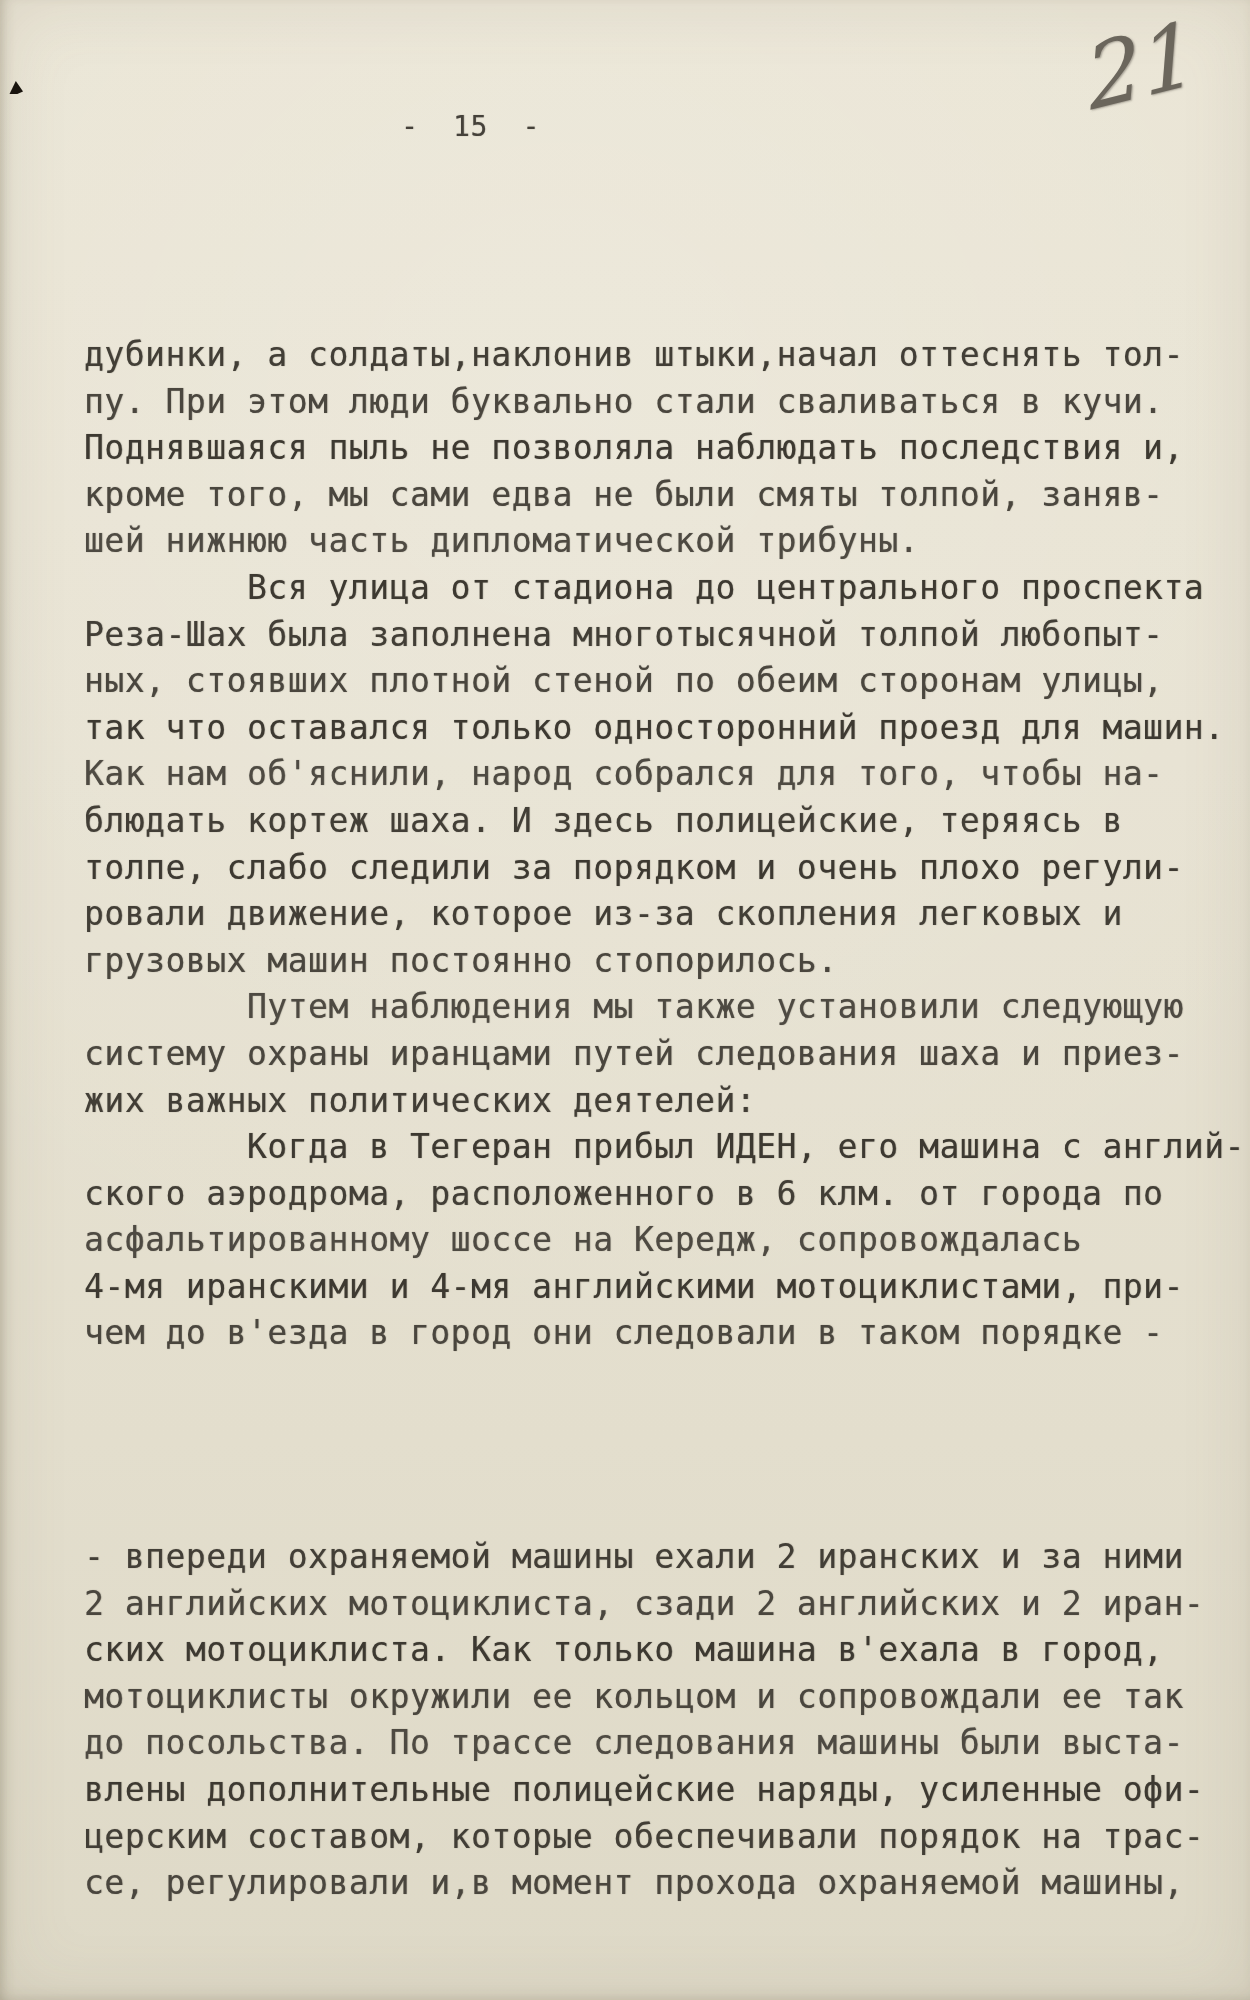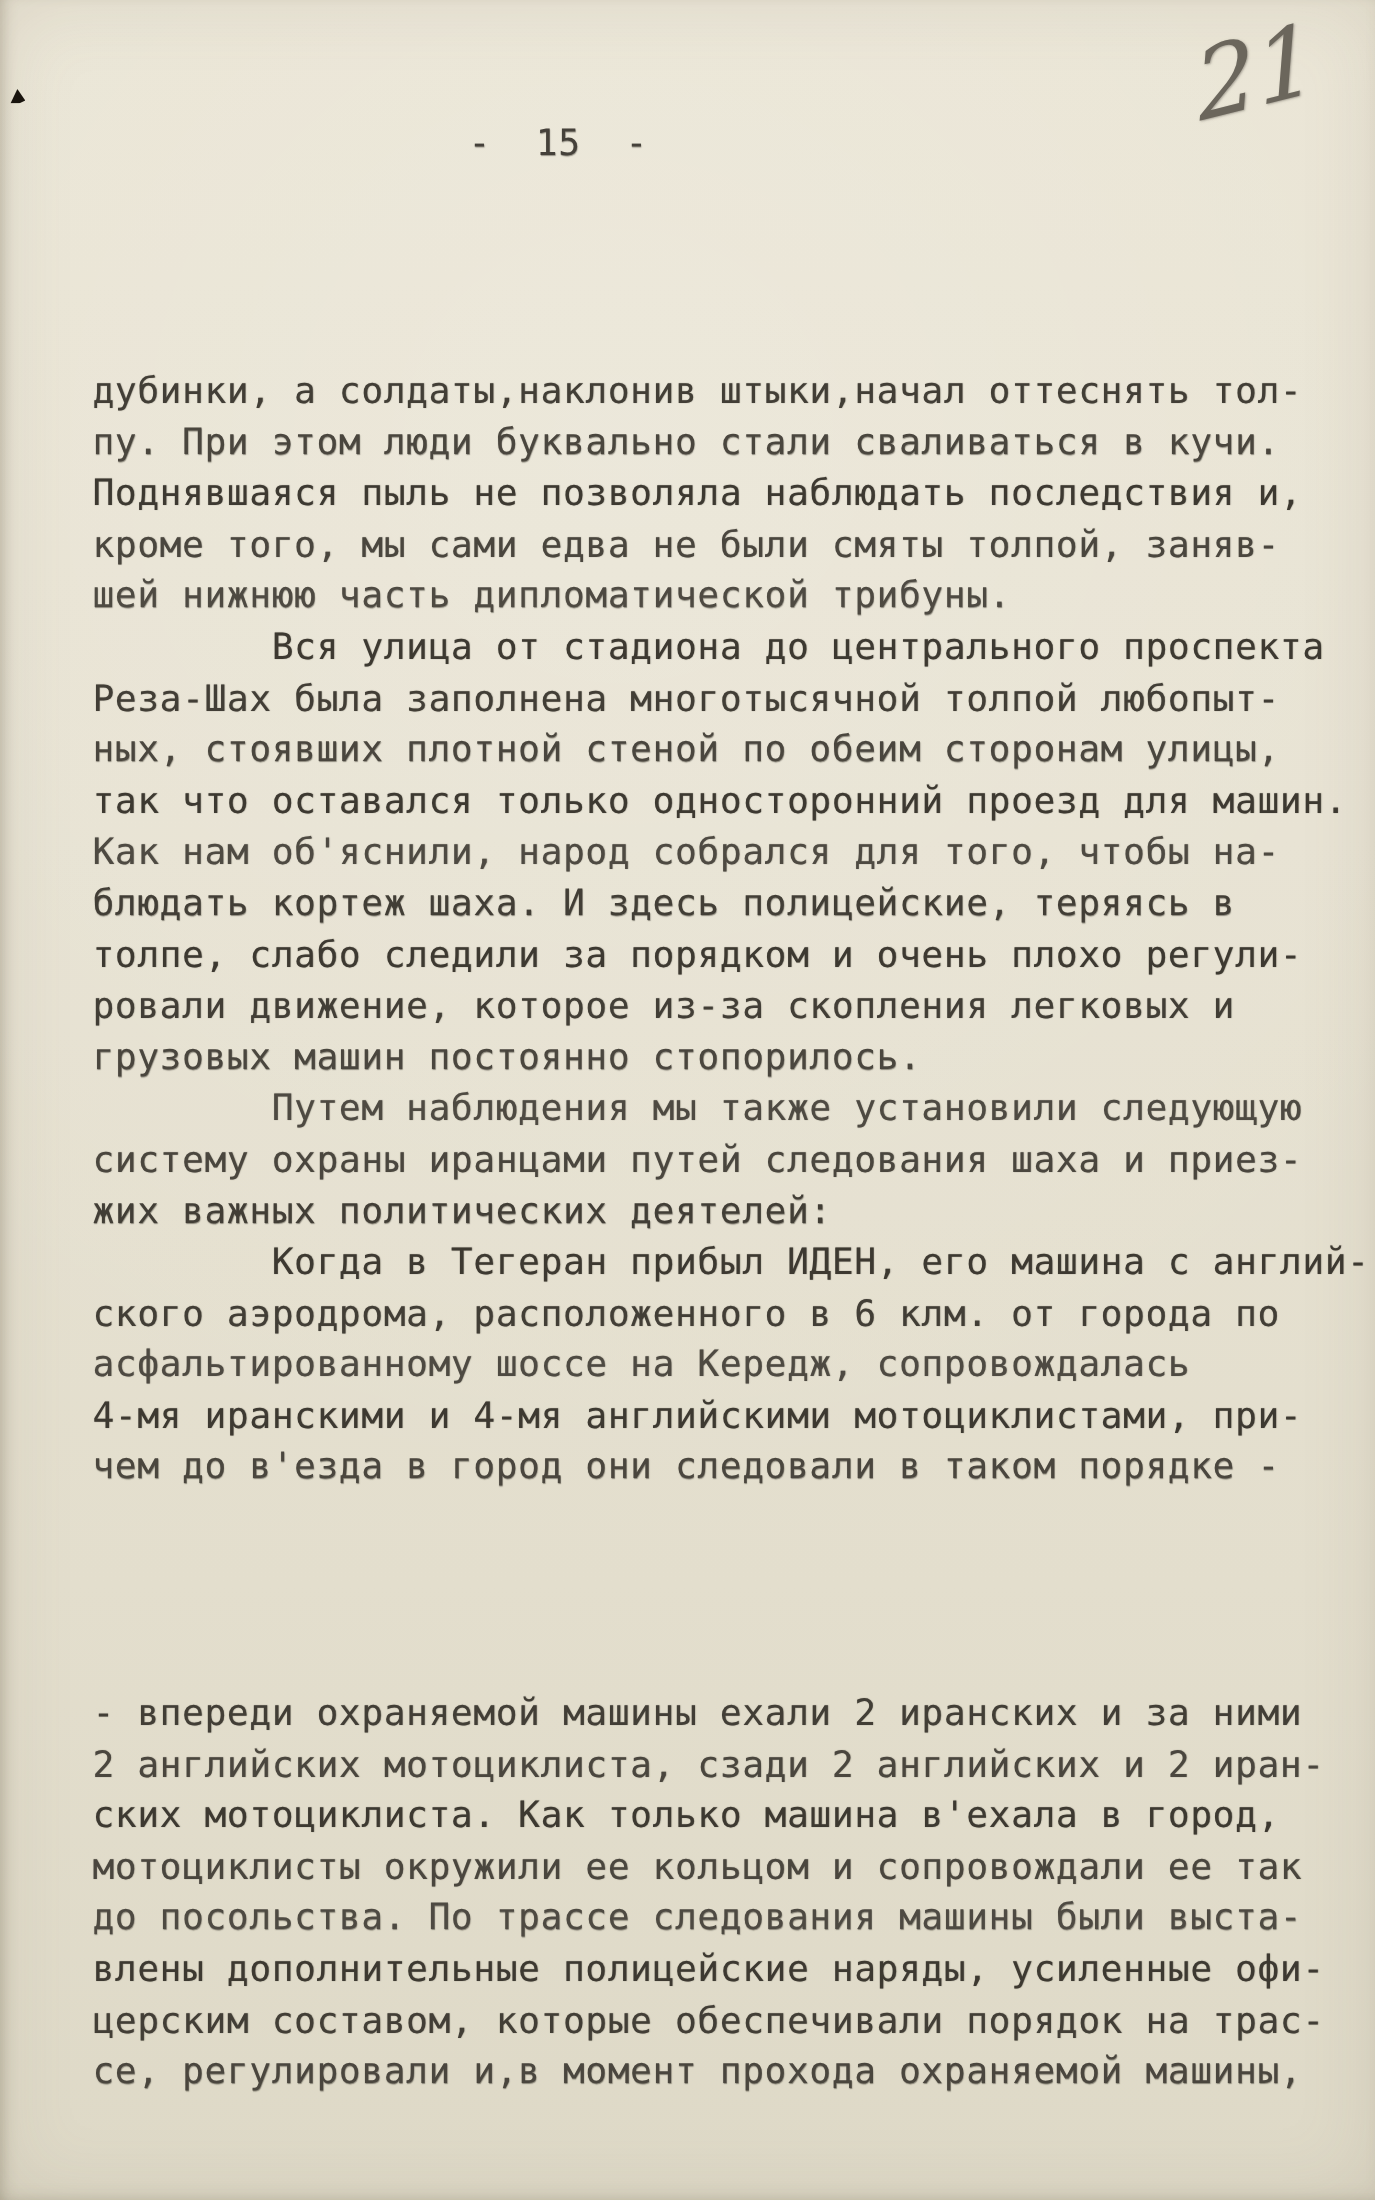--- a/index.html
+++ b/index.html
@@ -37,23 +37,23 @@
     font-family: "DejaVu Serif", "Liberation Serif", serif;
     font-style: italic;
     font-size: 88px;
     line-height: 1;
     color: #6b665c;
     transform: rotate(-14deg) skewX(-8deg);
     text-shadow: 1px 1px 2px rgba(108, 102, 92, 0.55);
   }
   .typed-page-number {
     position: absolute;
-    left: 426px;
+    left: 401px;
     top: 110px;
-    font-size: 33px;
+    font-size: 28px;
     letter-spacing: 0.5px;
     white-space: pre;
     color: #45413a;
     text-shadow: 0.4px 0.4px 1px rgba(66, 62, 54, 0.5);
   }
   .text-block {
     position: absolute;
     left: 84px;
     width: 1170px;
     font-size: 33px;

